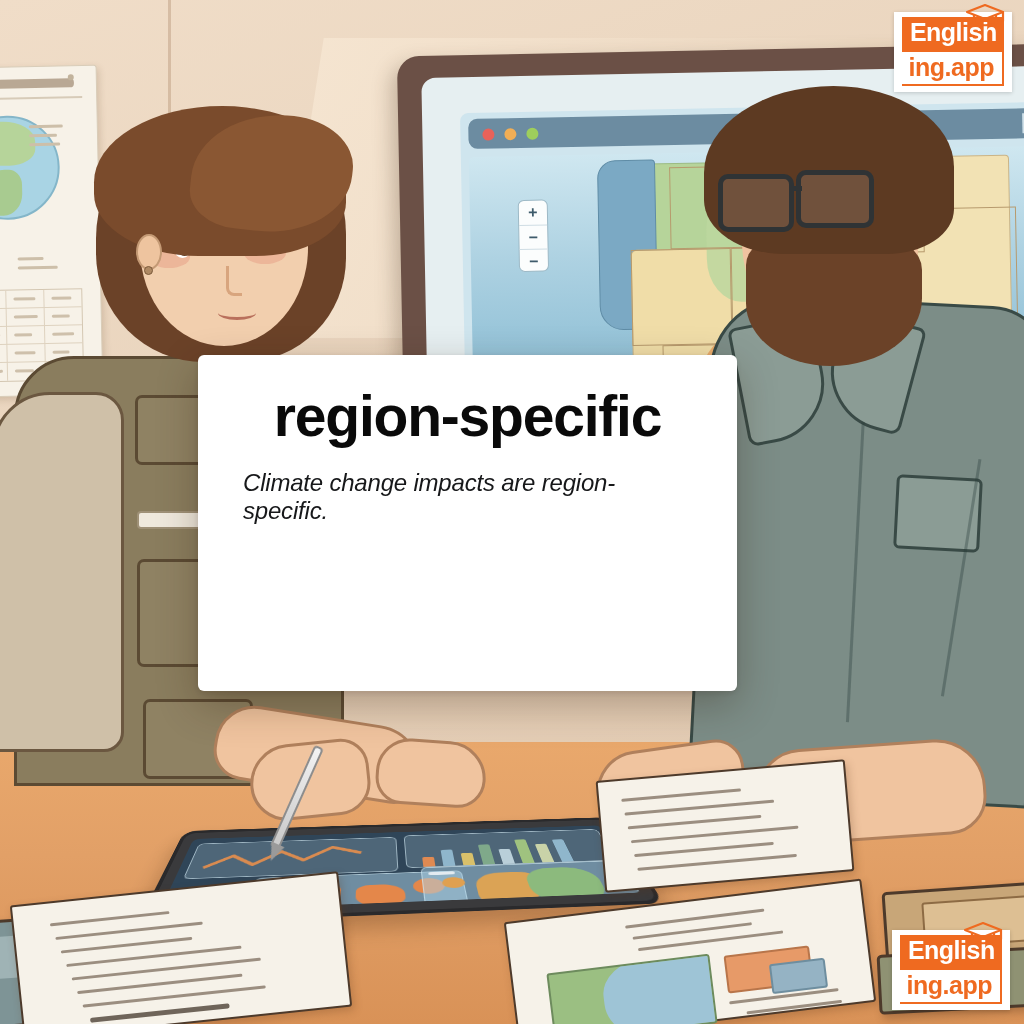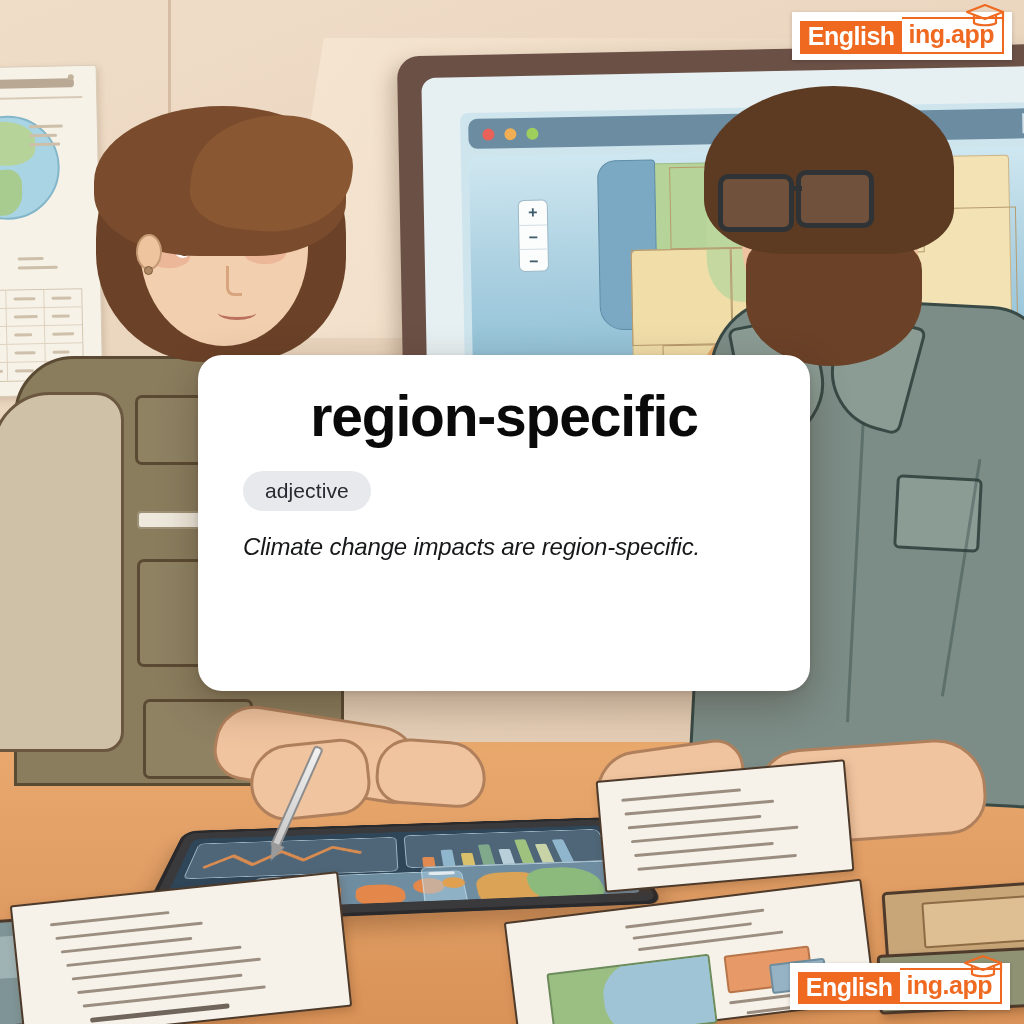--- a/index.html
+++ b/index.html
@@ -144,37 +144,37 @@
             border-left:7px solid transparent; border-right:7px solid transparent;
             border-top:18px solid #9a9a9a; }
 
   
   .paper { position:absolute; background:#f6f2e9; border:2.5px solid #4d3a2b;
            box-shadow:2px 4px 8px rgba(90,50,25,.25); }
   .paper .ln { position:absolute; height:3px; background:#9b8e80; border-radius:2px; }
   .book { position:absolute; border:3px solid #4d3a2b; box-shadow:3px 5px 9px rgba(80,45,22,.3); }
 
   
-  .card { position:absolute; left:198px; top:355px; width:612px; height:336px;
-          background:#ffffff; border-radius:24px;
+  .card { position:absolute; left:198px; top:355px; width:539px; height:336px;
+          background:#ffffff; border-radius:6px;
           box-shadow:0 14px 40px rgba(45,25,10,.30), 0 2px 6px rgba(45,25,10,.12); }
   .card-word { text-align:center; font-size:57px; font-weight:700; color:#0a0a0a;
                letter-spacing:-1.2px; margin-top:32px; line-height:1.05; }
   .pos-badge { display:inline-block; margin:24px 0 0 45px; padding:8px 22px;
                background:#e7e9ed; color:#262a30; border-radius:22px;
                font-size:21px; letter-spacing:.1px; }
   .card-def { margin:26px 45px 0 45px; font-size:25.5px; color:#17181a;
               line-height:1.33; letter-spacing:-.2px; }
   .card-ex { margin:22px 45px 0 45px; font-size:24px; color:#17181a;
              font-style:italic; letter-spacing:-.2px; }
 
   
   .logo { position:absolute; background:#ffffff; padding:5px 8px 6px 8px;
           box-shadow:0 1px 4px rgba(0,0,0,.18); }
-  .logo-row { display:flex; align-items:flex-end; position:relative; }
+  .logo-row { display:flex; align-items:center; position:relative;flex-direction:column; }
   .logo-a { background:#ef6a20; color:#ffffff; font-weight:700; font-size:25px;
             padding:2px 7px 3px 8px; letter-spacing:-.5px; line-height:1.1; }
   .logo-b { background:#ffffff; color:#ef6a20; font-weight:700; font-size:25px;
             padding:2px 8px 3px 7px; letter-spacing:-.5px; line-height:1.1;
             border:2px solid #ef6a20; border-left:none; }
   .logo-cap { position:absolute; right:-2px; top:-16px; }
   .logo-tl { top:12px; right:12px; }
   .logo-br { bottom:14px; right:14px; }
 </style>
 </head>
@@ -428,21 +428,20 @@
     <div class="ln" style="left:228px;top:116px;width:96px"></div>
   </div>
 
   <div class="book" style="left:884px;top:886px;width:180px;height:78px;background:#c8a678;border-radius:5px;transform:rotate(-4deg)">
     <div style="position:absolute;left:36px;top:10px;width:116px;height:46px;background:#ddbf93;border:2px solid #8d6b44;border-radius:3px"></div>
   </div>
   <div class="book" style="left:878px;top:950px;width:186px;height:60px;background:#8f9273;border-radius:5px;transform:rotate(-3deg)"></div>
 
   <div class="card">
     <div class="card-word">region-specific</div>
-    <div class="pos-badge">adjective</div>
     <div class="card-ex">Climate change impacts are region-specific.</div>
   </div>
 
   <div class="logo logo-tl">
     <div class="logo-row">
       <span class="logo-a">English</span>
       <span class="logo-b">ing.app</span>
       <span class="logo-cap">
         <svg width="42" height="28" viewBox="0 0 42 28">
           <path d="M3,11 L21,4 L39,11 L21,18 Z" fill="none" stroke="#ef6a20" stroke-width="2.2" stroke-linejoin="round"></path>

